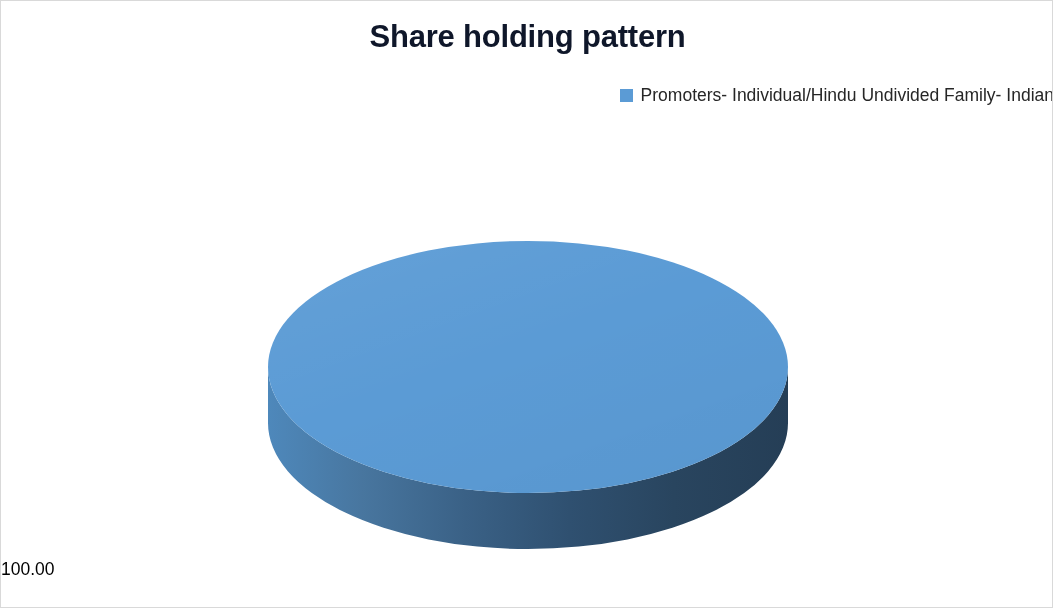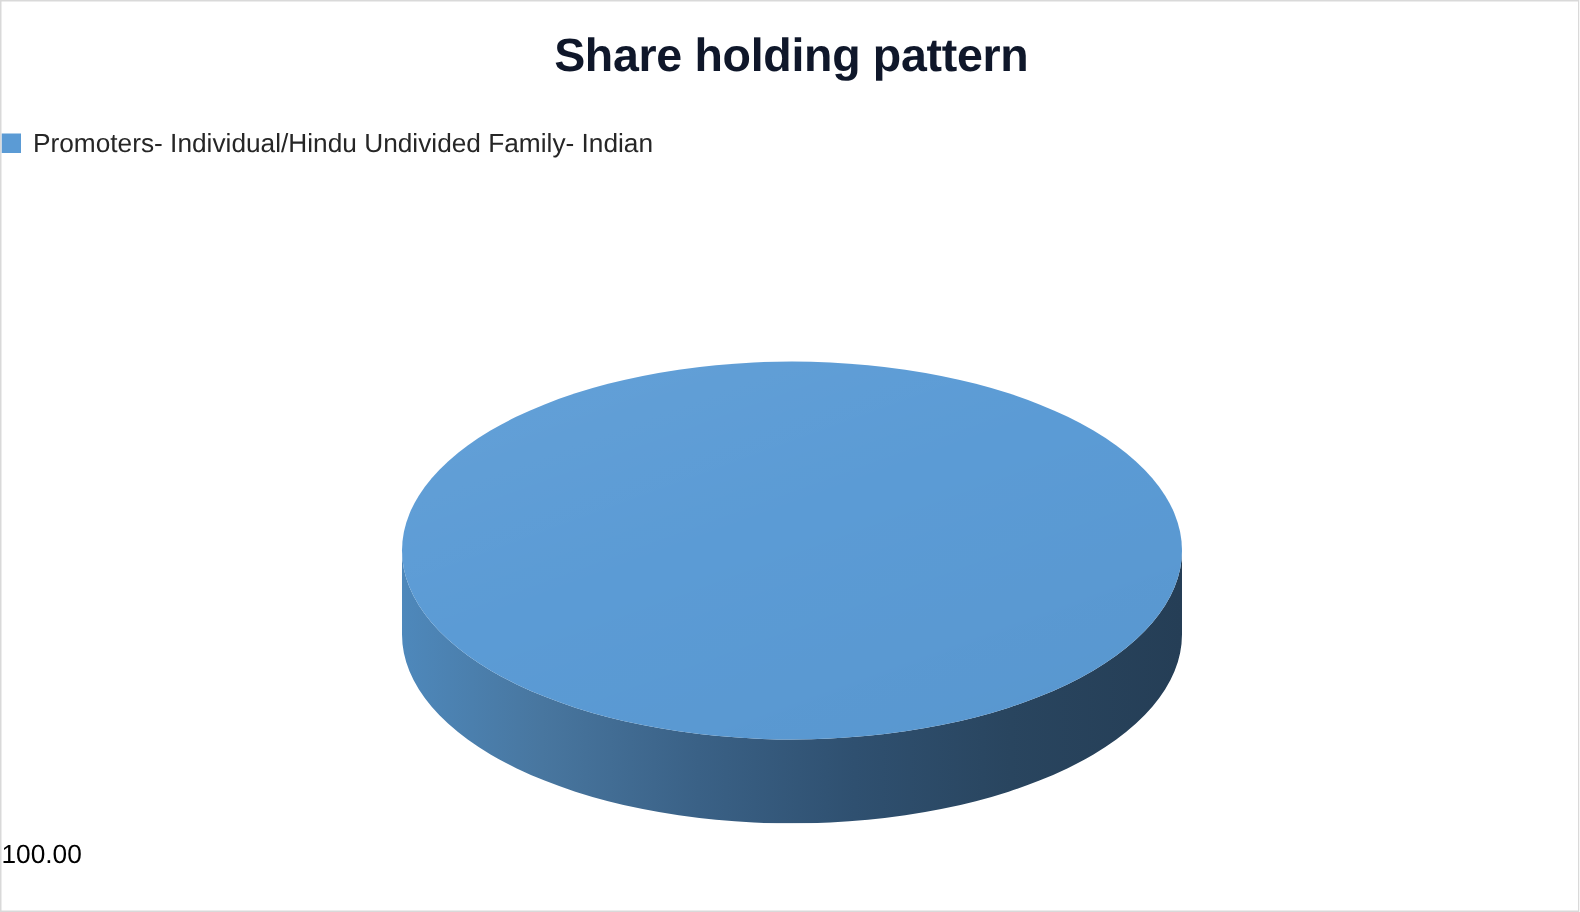--- a/index.html
+++ b/index.html
@@ -31,21 +31,21 @@
     letter-spacing: -0.2px;
     line-height: 40px;
     white-space: nowrap;
   }
   #chart-legend {
     position: absolute;
     left: 0;
     top: 84px;
     width: 1053px;
     display: flex;
-    justify-content: flex-start;
+    justify-content: flex-end;
     align-items: center;
   }
   .legend-entry {
     display: flex;
     align-items: center;
   }
   .legend-swatch {
     width: 13px;
     height: 13px;
     margin-right: 8px;

